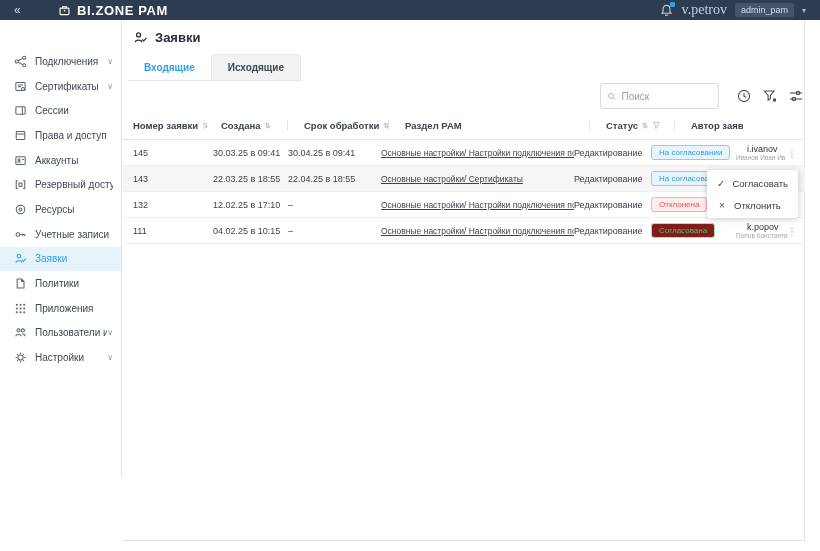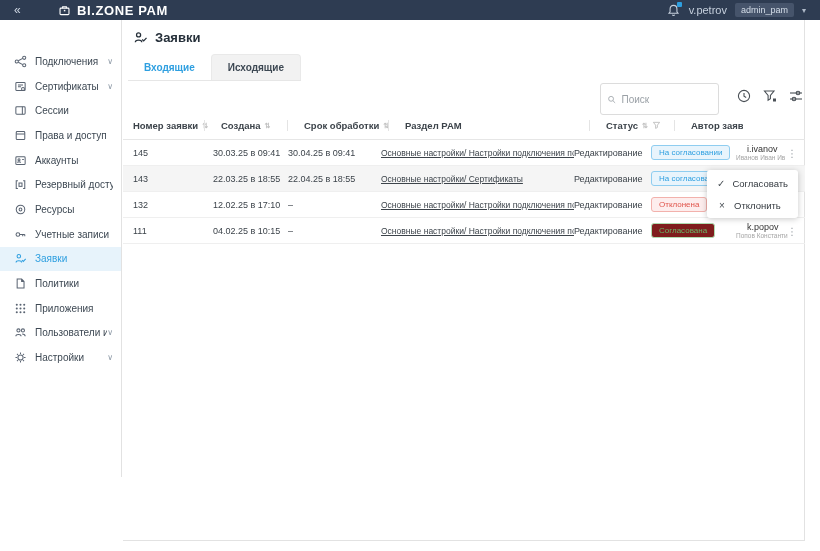--- a/index.html
+++ b/index.html
@@ -10,21 +10,21 @@
   
   .topbar { position:absolute; top:0; left:0; width:820px; height:20px;
             background:#2e3c52; display:flex; align-items:center; }
   .collapse { color:#cdd6e2; font-size:12px; margin-left:14px; width:30px; cursor:pointer; }
   .brand { display:flex; align-items:center; gap:6px; margin-left:14px; }
   .brand-text { color:#ffffff; font-size:13px; font-weight:bold; letter-spacing:.6px; }
   .topbar-right { margin-left:auto; display:flex; align-items:center; gap:8px; margin-right:14px; }
   .bell-wrap { position:relative; width:15px; height:15px; }
   .bell-badge { position:absolute; top:-1px; right:-1px; width:5px; height:5px;
                 background:#2e9fe0; border-radius:1px; }
-  .tb-user { color:#c6d0dd; font-size:11px; }
+  .tb-user { color:#c6d0dd; font-size:14px;font-family:Liberation Serif, serif; }
   .tb-role { background:#46546b; color:#d4dde8; font-size:9px; padding:2px 6px; border-radius:2px; }
   .tb-caret { color:#aeb9c8; font-size:8px; }
 
   
   .sidebar { position:absolute; top:20px; left:0; width:122px; height:457px;
              background:#fff; border-right:1px solid #e2e2e2; padding-top:29px; }
   .side-item { height:24.7px; display:flex; align-items:center; padding:0 8px 0 14px;
                cursor:pointer; color:#3d4853; }
   .side-item .s-label { font-size:10px; margin-left:8px; white-space:nowrap; overflow:hidden; }
   .side-item .s-chev { margin-left:auto; color:#8d99a6; font-size:8px; }
@@ -44,21 +44,21 @@
   .page-title { position:absolute; top:10px; left:10px; display:flex; align-items:center; gap:7px; }
   .page-title .t-text { font-size:13px; font-weight:bold; color:#26303a; }
   .ticon path, .ticon circle { stroke:#26303a; stroke-width:1.2; fill:none; }
 
   .tabs { position:absolute; top:34px; left:5px; display:flex; border-bottom:1px solid #e6e6e6; }
   .tab { height:26px; padding:0 16px; display:flex; align-items:center;
          font-size:10px; font-weight:bold; color:#3d4853; cursor:pointer; }
   .tab.active { color:#2e9fe0; background:#fff; }
   .tab.inactive { background:#f2f2f2; border-radius:4px 4px 0 0; border:1px solid #e9e9e9; border-bottom:none; }
 
-  .search-box { position:absolute; top:63px; left:477px; width:119px; height:32px;
+  .search-box { position:absolute; top:63px; left:477px; width:119px; height:26px;
                 border:1px solid #dcdcdc; border-radius:3px; display:flex; align-items:center;
                 padding:0 6px; background:#fff; }
   .search-box input { border:none; outline:none; width:100%; font-size:10px; color:#333;
                       margin-left:5px; font-family:"Liberation Sans",sans-serif; }
   .search-box input::placeholder { color:#9aa0a6; }
   .tool-icons { position:absolute; top:63px; left:613px; height:25px; display:flex;
                 align-items:center; gap:10px; }
   .tool-btn { width:16px; height:16px; cursor:pointer; }
   .tool-btn path, .tool-btn circle, .tool-btn line { stroke:#4a5056; stroke-width:1.1; fill:none; }
   .tool-btn .fillbit { fill:#4a5056; stroke:none; }

